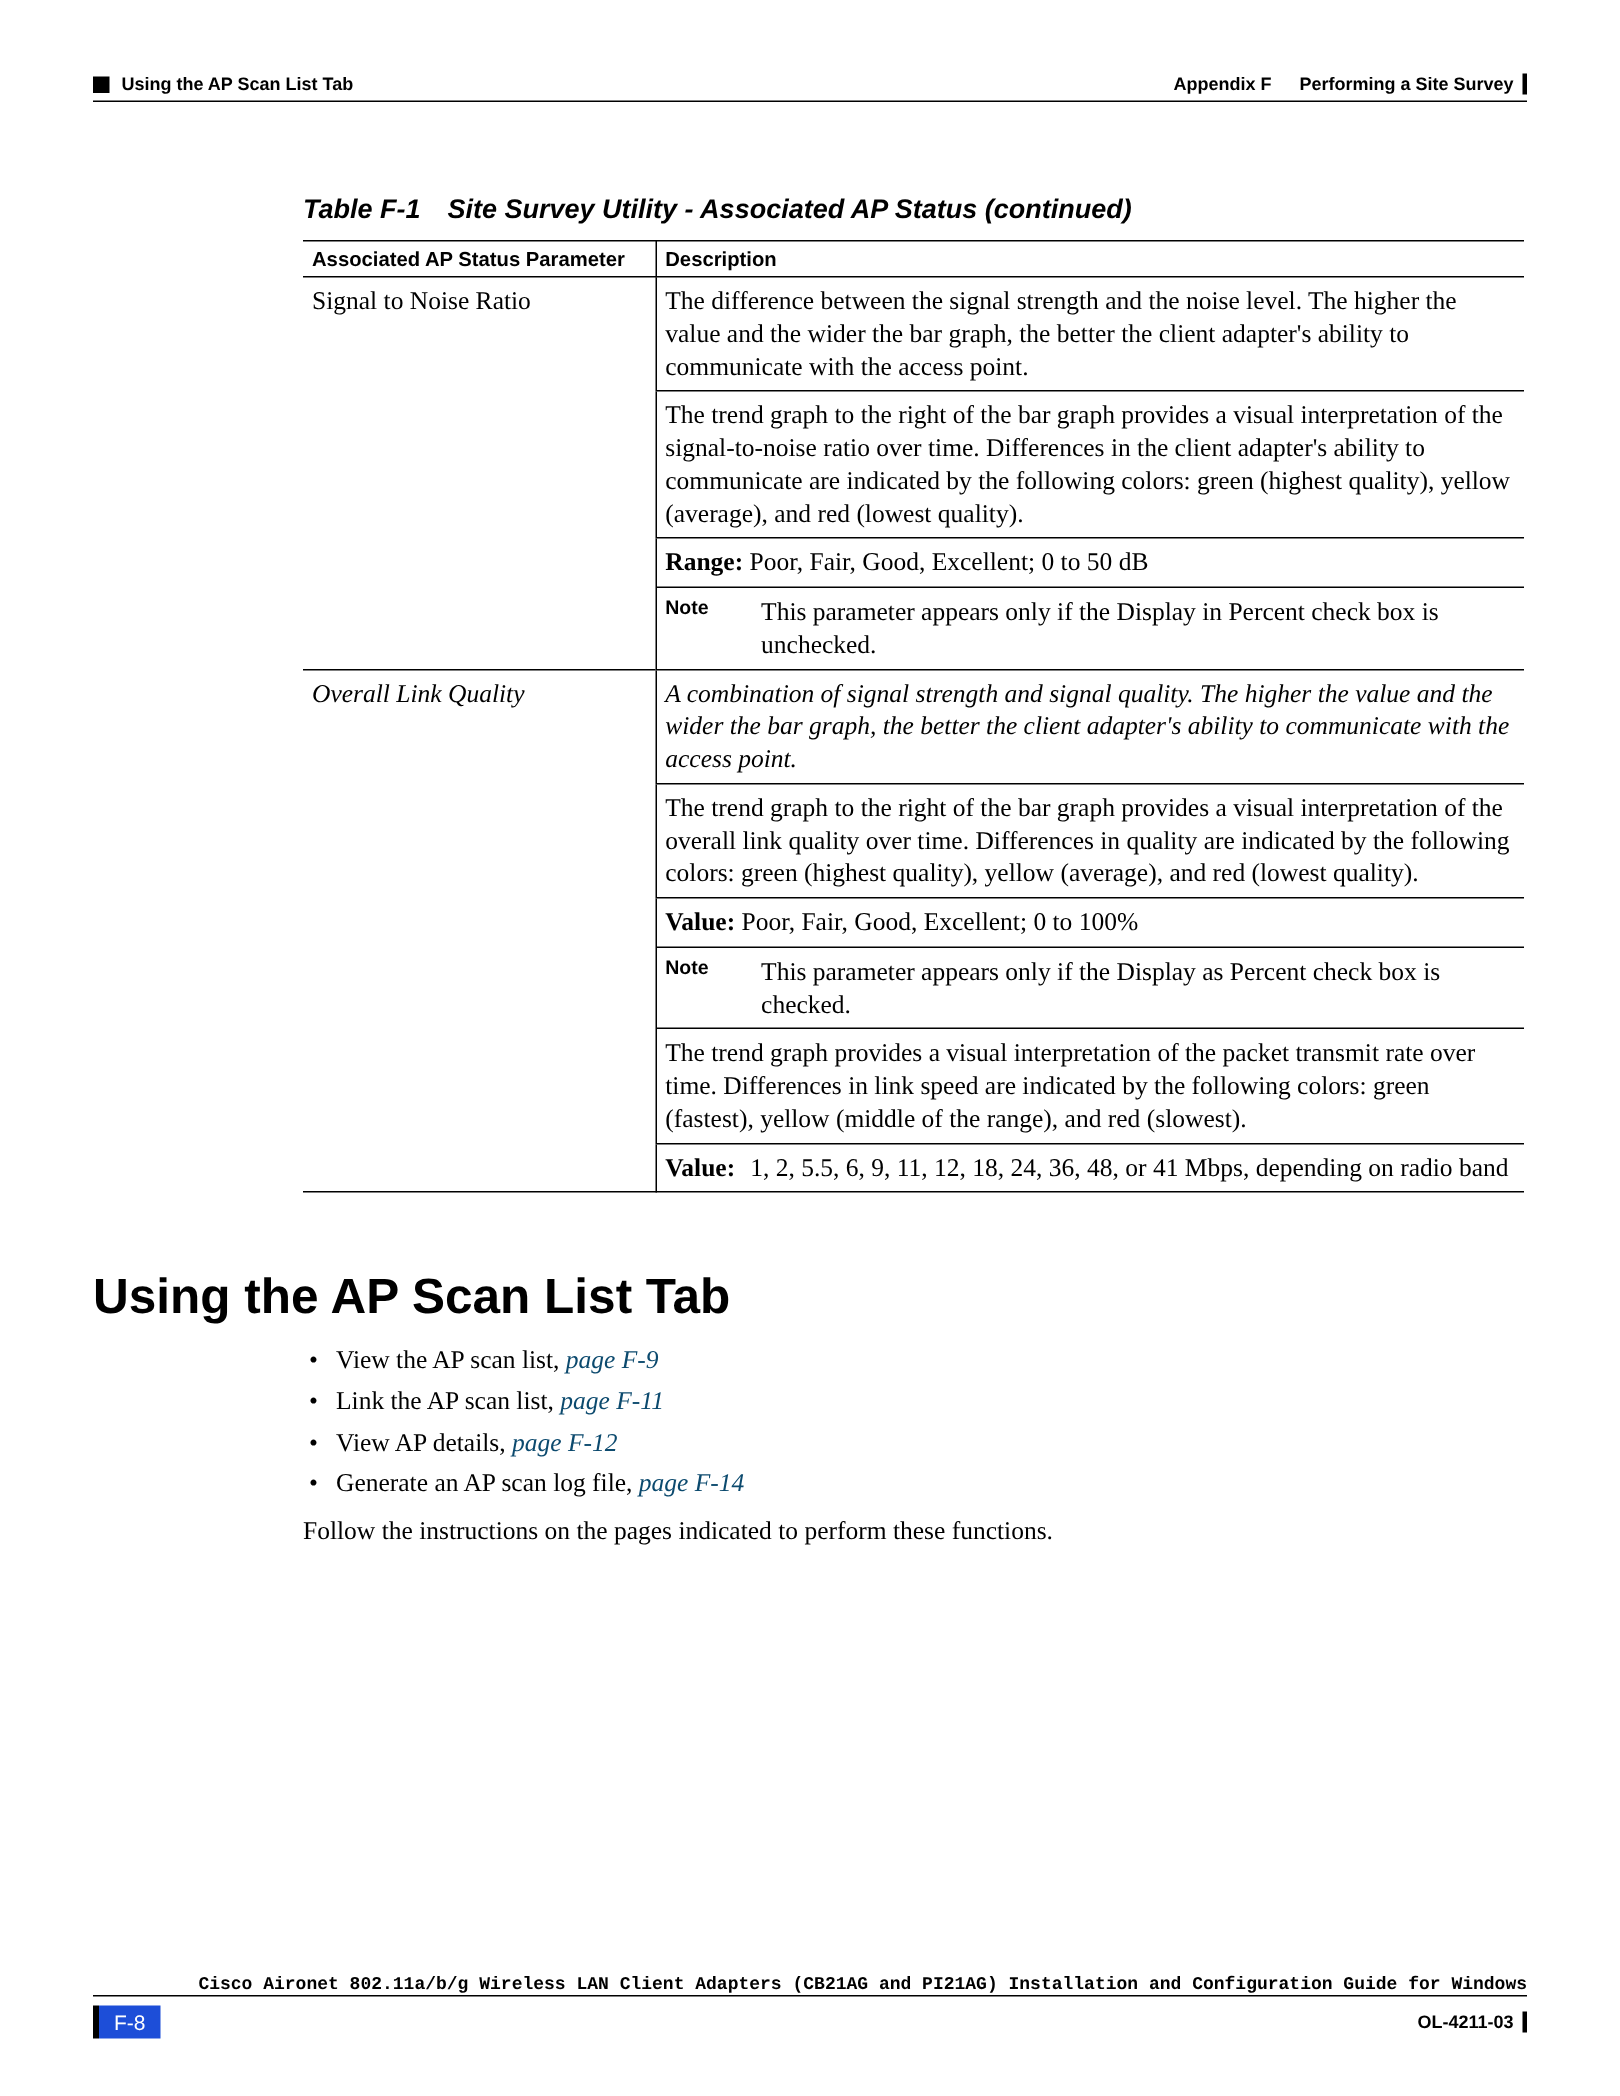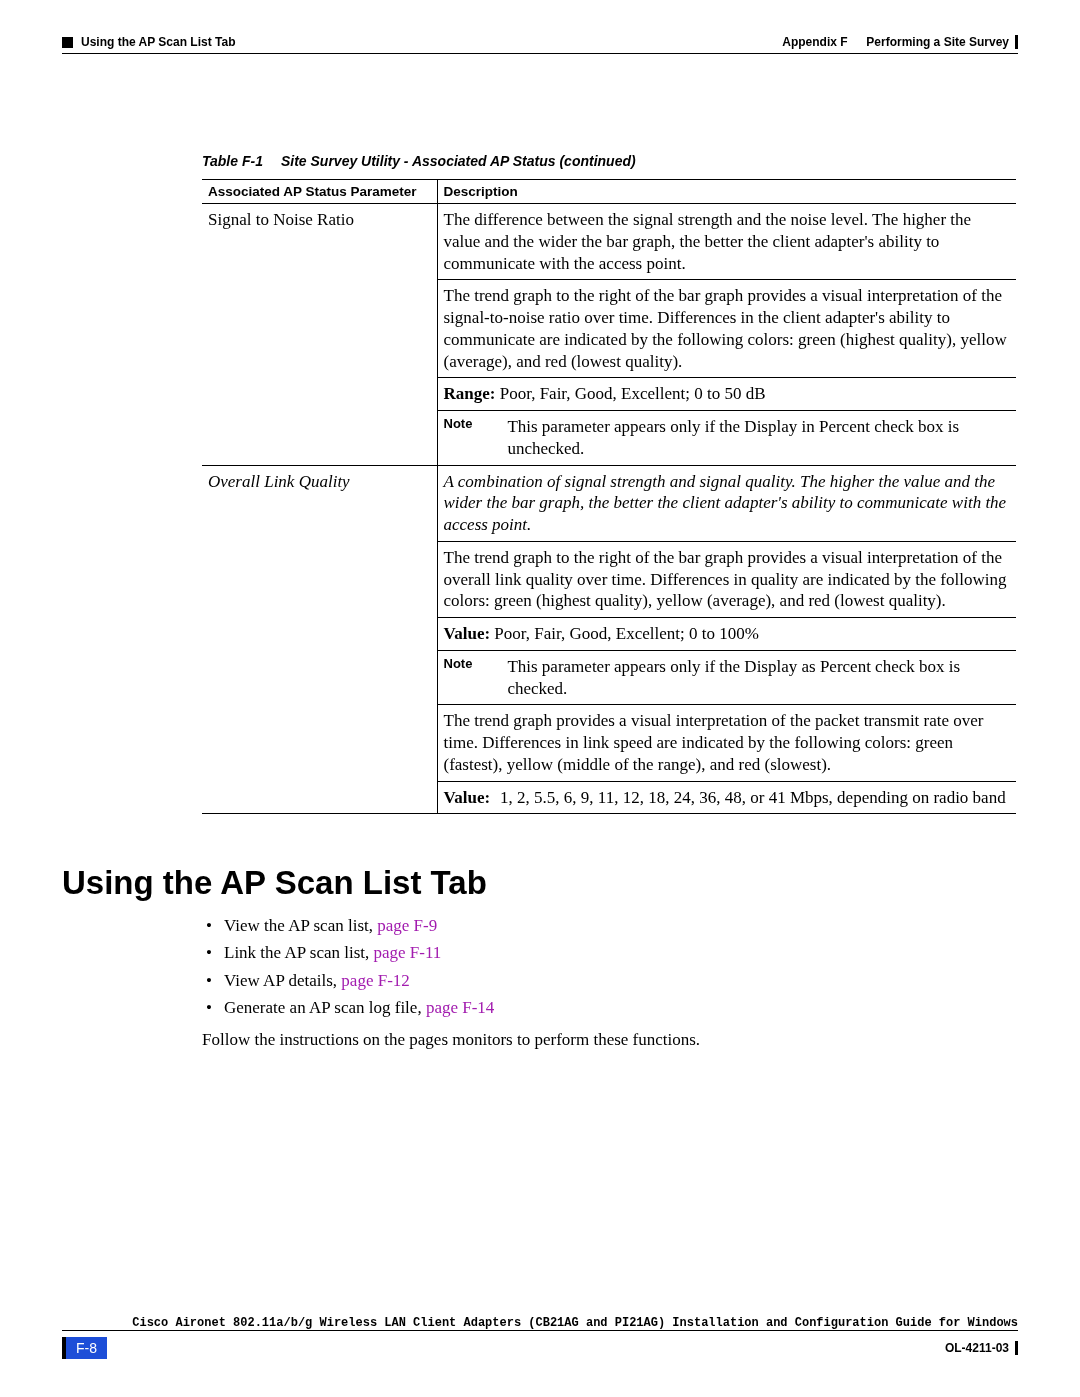--- a/index.html
+++ b/index.html
@@ -6,21 +6,21 @@
     margin: 0;
     padding: 0;
     background: #fff;
     font-family: "Times New Roman", Times, serif;
     color: #000;
     width: 1080px;
     height: 1397px;
     position: relative;
   }
   .page {
-    padding: 35px 62px 40px 62px;
+    padding: 49px 62px 40px 62px;
     box-sizing: border-box;
   }
   .header-row {
     display: flex;
     justify-content: space-between;
     align-items: flex-end;
     font-family: Arial, Helvetica, sans-serif;
     font-weight: bold;
     font-size: 12px;
   }
@@ -42,23 +42,23 @@
   .header-rule {
     height: 1px;
     background: #000;
     margin-top: 4px;
   }
   .content {
     margin-left: 140px;
     margin-right: 2px;
   }
   .caption-row {
-    margin-top: 99px;
-    font-family: Arial, Helvetica, sans-serif;
-    font-size: 14px;
+    margin-top: 61px;
+    font-family: Arial, Helvetica, sans-serif;
+    font-size: 18px;
     font-style: italic;
     font-weight: bold;
     display: flex;
     gap: 18px;
   }
   table.data {
     border-collapse: collapse;
     width: 100%;
     margin-top: 10px;
     font-size: 17px;
@@ -119,21 +119,21 @@
     line-height: 1.6;
     padding-left: 22px;
     position: relative;
   }
   ul.bullets li::before {
     content: "•";
     position: absolute;
     left: 4px;
     top: 0;
   }
-  .xref { color: #a21caf; }
+  .xref { color: #0c4a6e; font-style: italic; }
   .footer {
     position: absolute;
     left: 62px;
     right: 62px;
     bottom: 38px;
   }
   .footer-rule {
     height: 1px;
     background: #000;
     margin-bottom: 3px;
@@ -280,21 +280,21 @@
 
   <h1 class="section">Using the AP Scan List Tab</h1>
 
   <div class="content">
     <ul class="bullets">
       <li><span>View the AP scan list, </span><span class="xref">page F-9</span></li>
       <li><span>Link the AP scan list, </span><span class="xref">page F-11</span></li>
       <li><span>View AP details, </span><span class="xref">page F-12</span></li>
       <li><span>Generate an AP scan log file, </span><span class="xref">page F-14</span></li>
     </ul>
-    <div class="body-text" style="margin-top:8px">Follow the instructions on the pages monitors to perform these functions.</div>
+    <div class="body-text" style="margin-top:8px">Follow the instructions on the pages indicated to perform these functions.</div>
   </div>
 
   <div class="footer">
     <div class="footer-title">Cisco Aironet 802.11a/b/g Wireless LAN Client Adapters (CB21AG and PI21AG) Installation and Configuration Guide for Windows</div>
     <div class="footer-rule"></div>
     <div class="footer-row">
       <div class="page-badge">
         <span class="mini-bar" style="height:22px;width:4px;margin-right:0"></span>
         <span class="page-num">F-8</span>
       </div>

